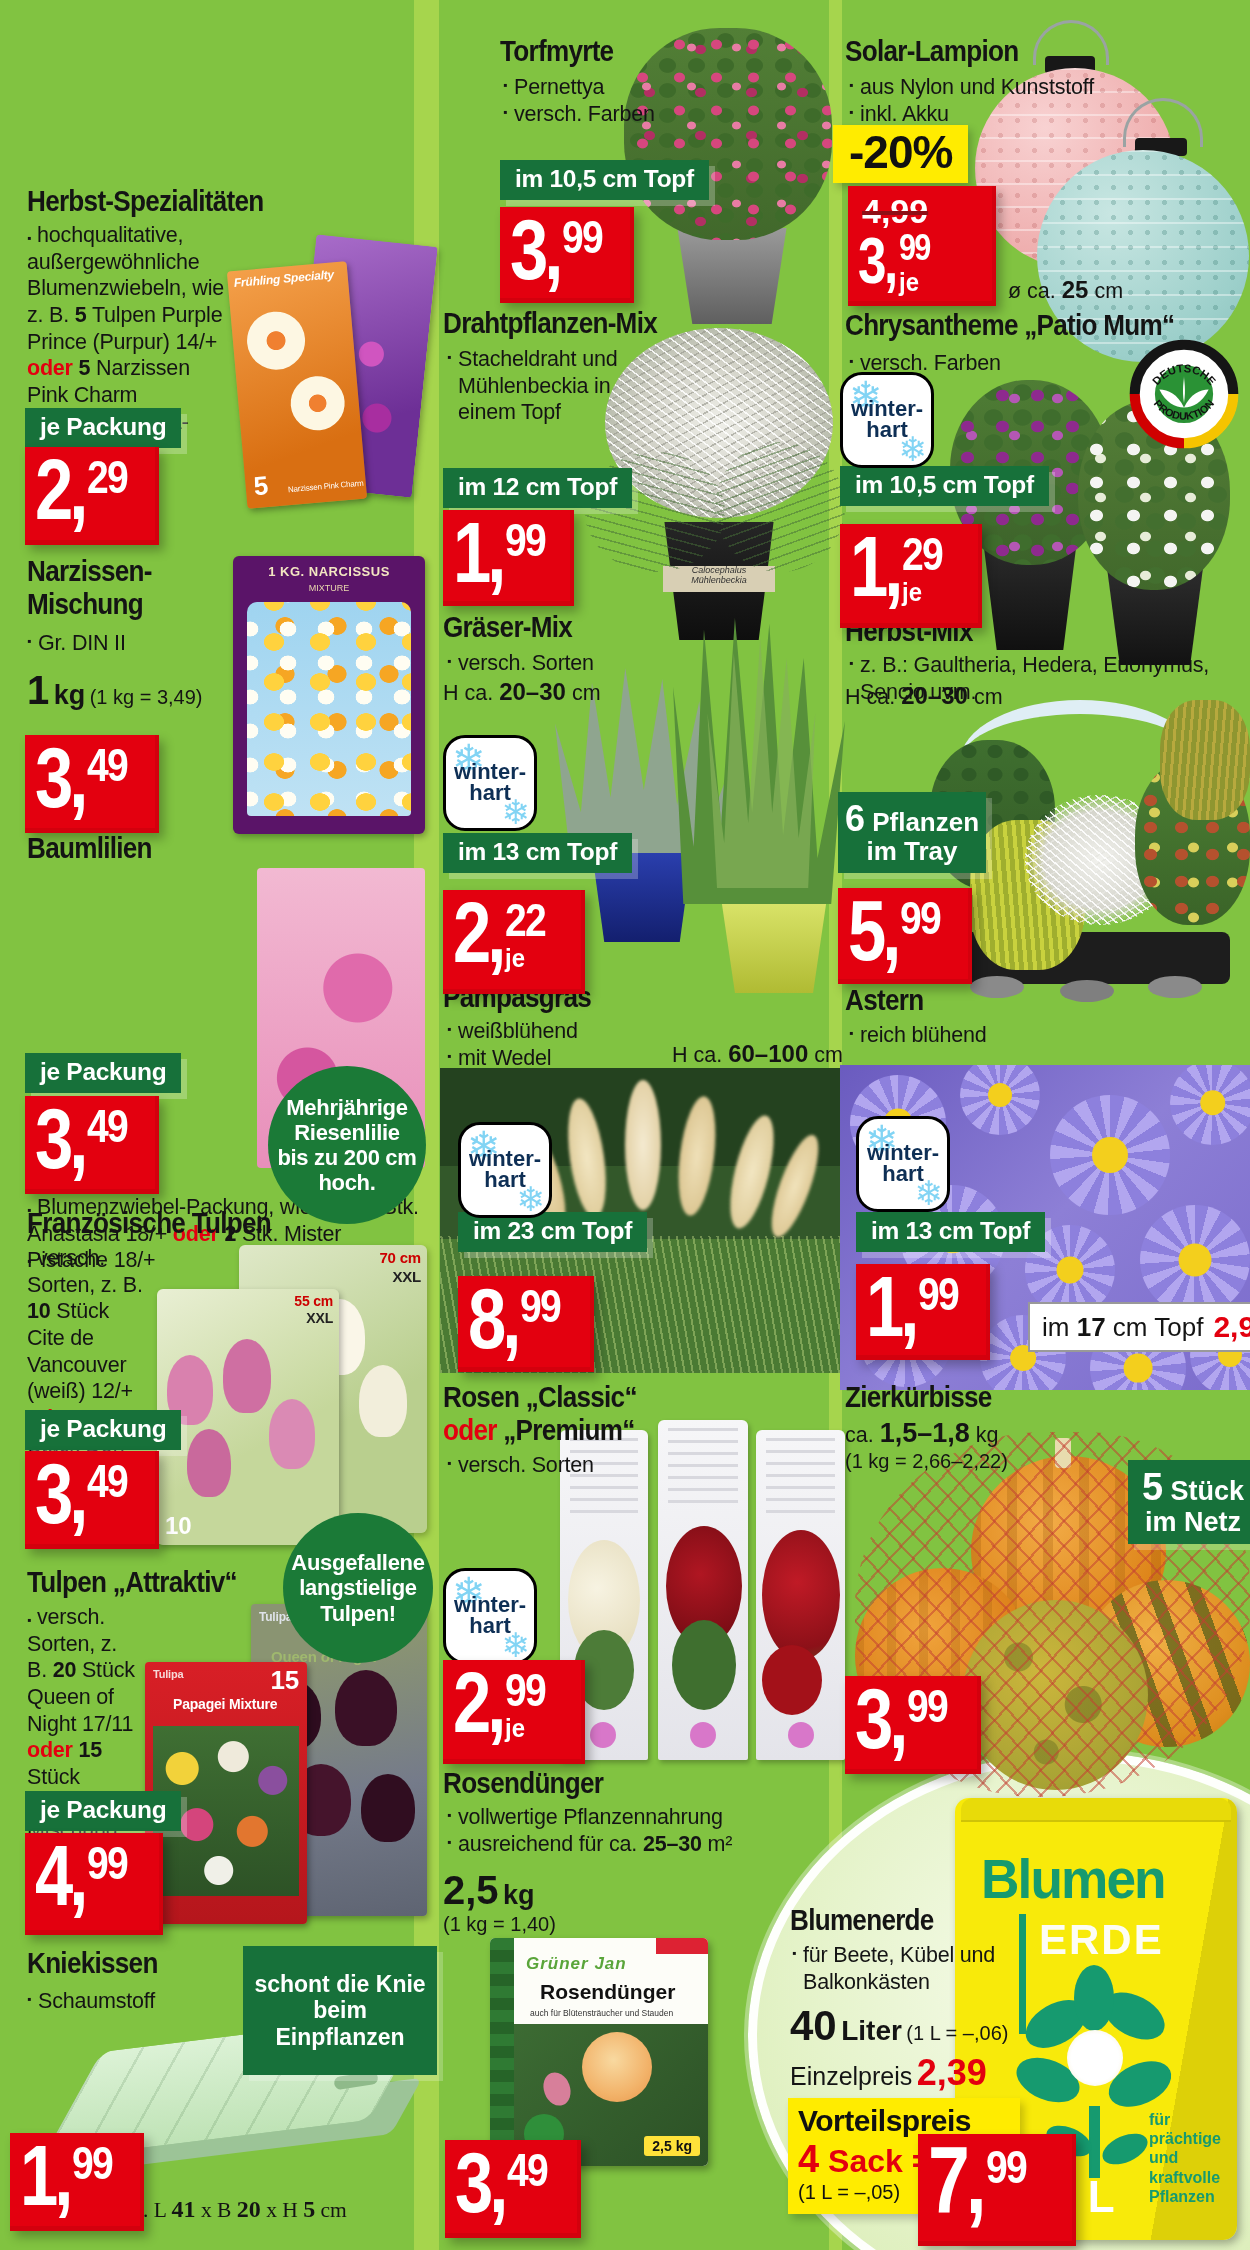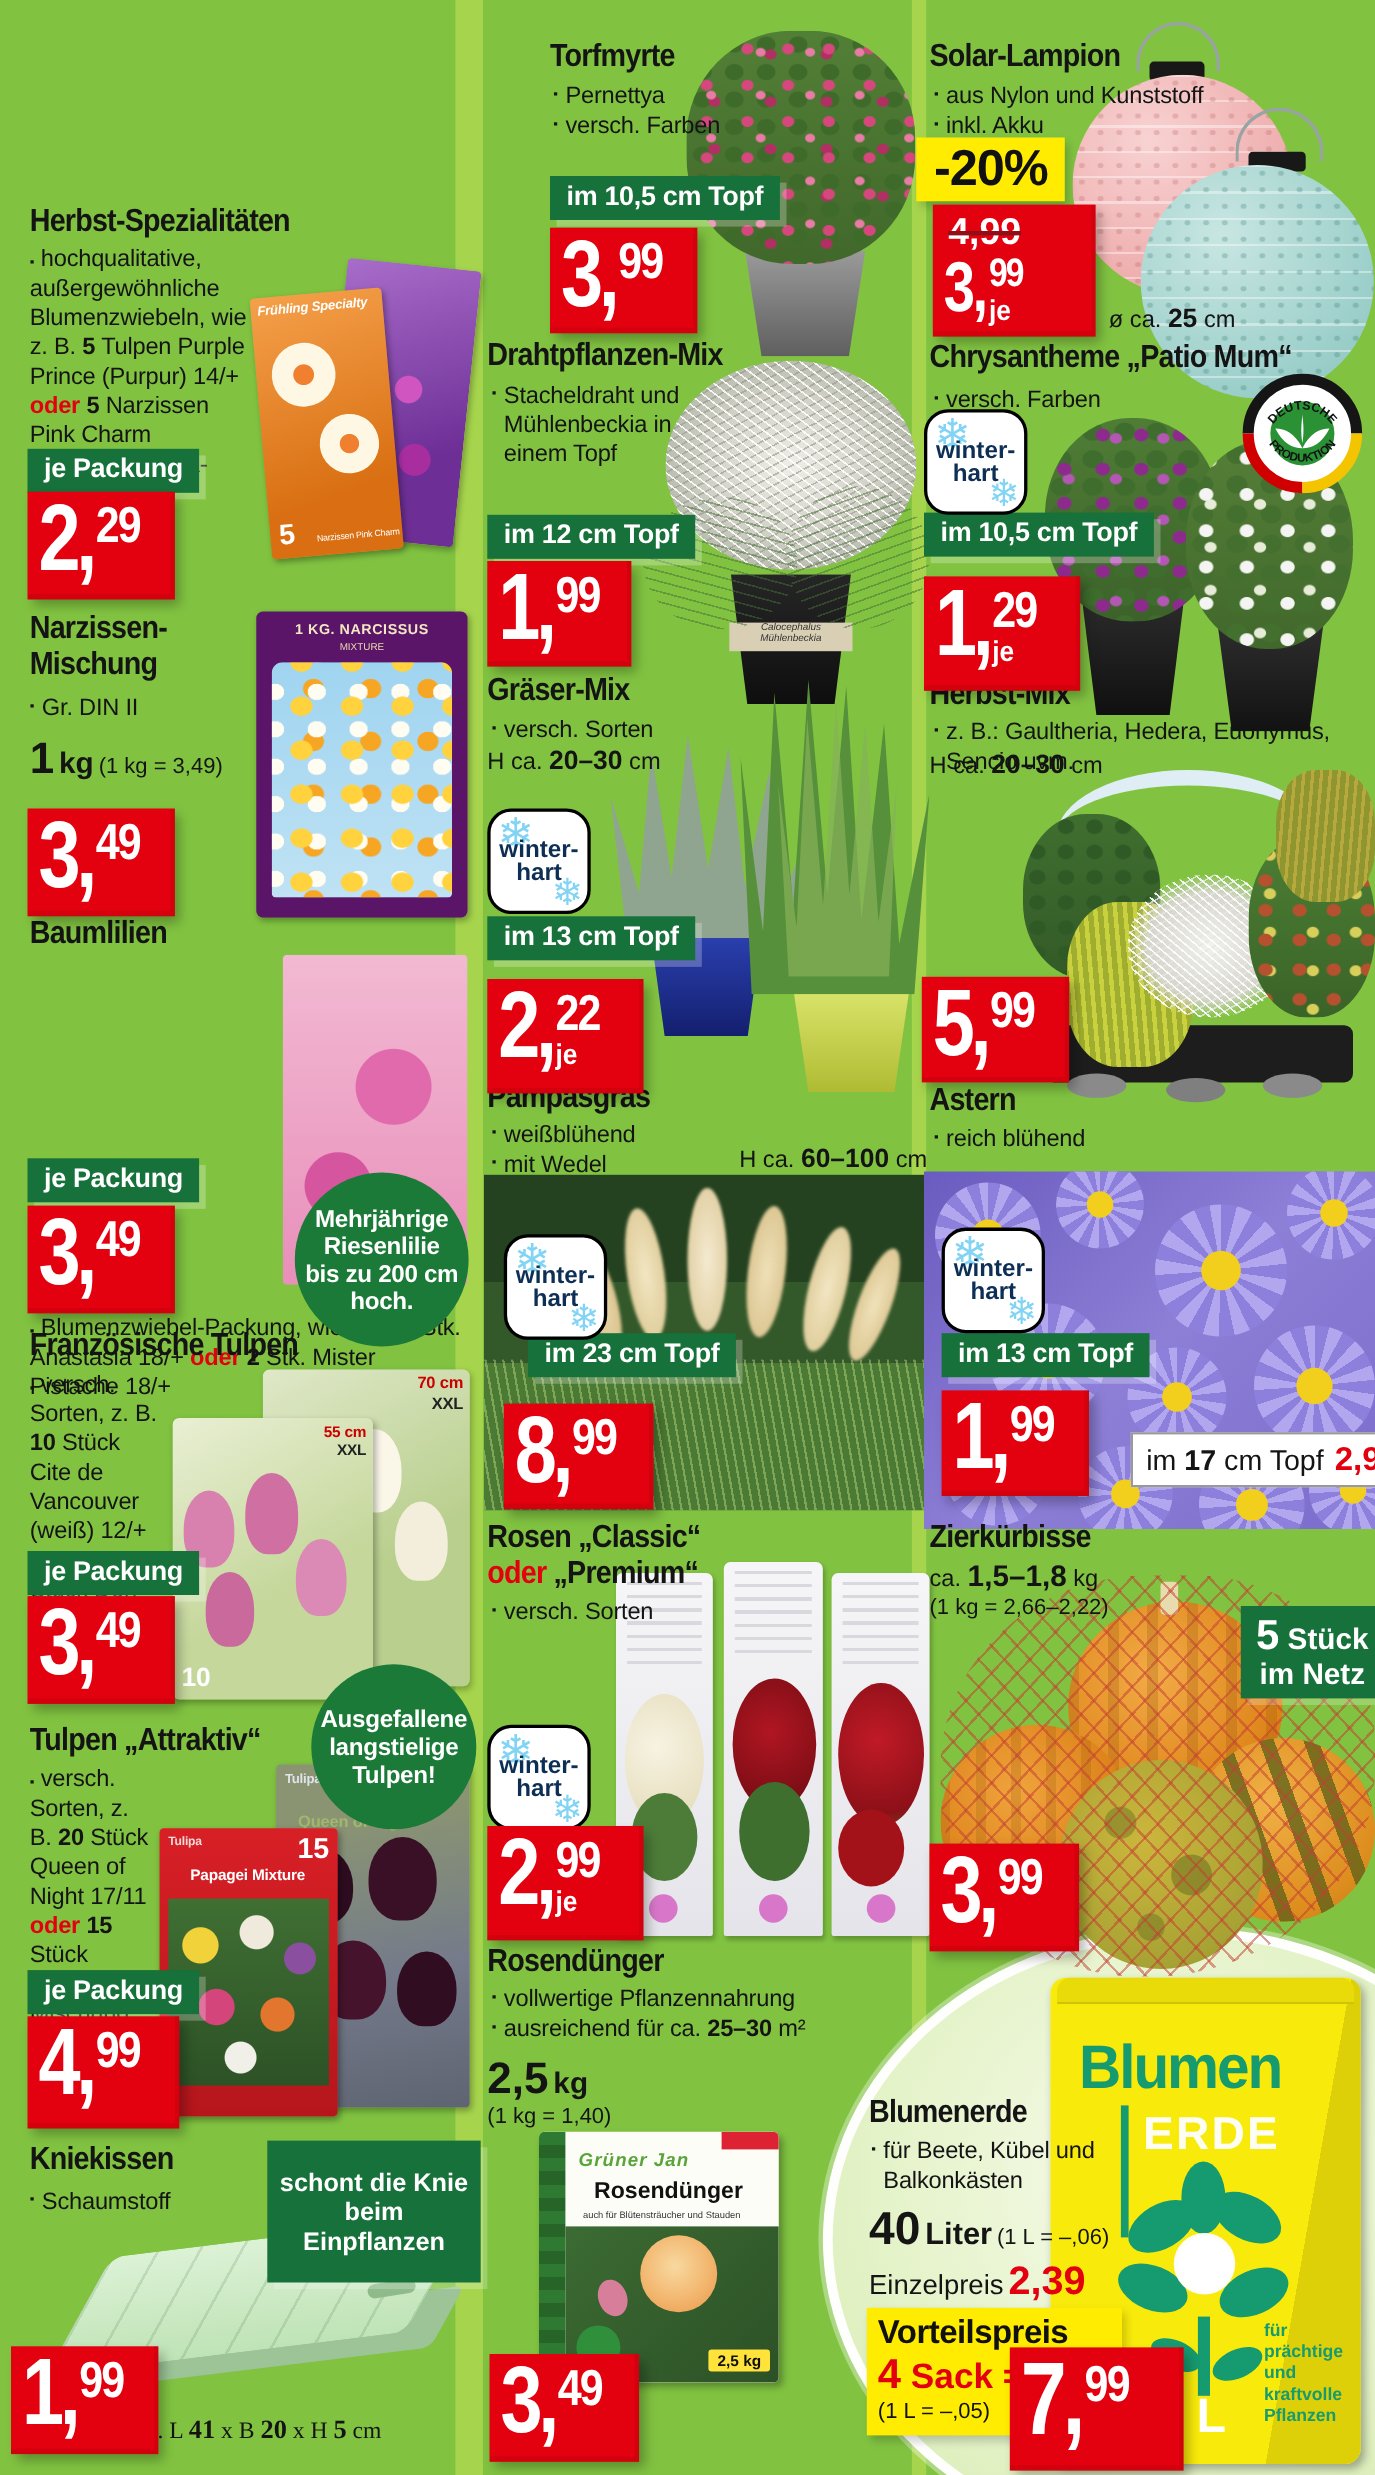--- a/index.html
+++ b/index.html
@@ -356,21 +356,21 @@
     <div class="abs" style="left:295px;top:46px;width:34px;height:116px;border-radius:50%;background:radial-gradient(#f2e6c2,#d9c48e);filter:blur(1.5px);transform:rotate(14deg);"></div>
     <div class="abs" style="left:90px;top:60px;width:30px;height:104px;border-radius:50%;background:radial-gradient(#ecdcb0,#d2b87e);filter:blur(1.5px);transform:rotate(-16deg);"></div>
     <div class="abs" style="left:340px;top:64px;width:30px;height:108px;border-radius:50%;background:radial-gradient(#f0e2ba,#d7bf88);filter:blur(1.5px);transform:rotate(20deg);"></div>
   </div>
   <div class="winter" style="left:458px;top:1122px;">
     <span class="flake" style="left:6px;top:2px;font-size:40px;">❄</span>
     <span class="flake" style="right:4px;bottom:0;font-size:34px;">❄</span>
     <span>winter-</span>
     <span>hart</span>
   </div>
-  <div class="ub" style="left:480px;top:1212px;">im 23 cm Topf</div>
+  <div class="ub" style="left:458px;top:1212px;">im 23 cm Topf</div>
   <div class="price" style="left:458px;top:1276px;width:120px;height:94px;">
     <span class="pm">8,</span>
     <span class="pc">
         <span class="ps">99</span>
       </span>
   </div>
 
   <div class="t" style="left:443px;top:1382px;">Rosen „Classic“</div>
   <div class="t" style="left:443px;top:1415px;"><span class="r">oder</span><span> „Premium“</span></div>
   <div class="bl" style="left:447px;top:1452px;">
@@ -555,20 +555,24 @@
     <div class="abs" style="left:218px;top:276px;width:54px;height:22px;border-radius:50%;background:#8a8a8a;"></div>
     <div class="abs" style="left:0;top:40px;width:125px;height:150px;border-radius:46%;background-image:radial-gradient(#2f5a26 7px, transparent 8px),linear-gradient(#3f6f2f,#335a27);background-size:26px 23px,100% 100%;"></div>
     <div class="abs" style="left:40px;top:120px;width:115px;height:150px;background:repeating-linear-gradient(85deg,#c9d23e 0 4px,#9fae2e 4px 9px);border-radius:40%;"></div>
     <div class="abs" style="left:95px;top:95px;width:150px;height:130px;border-radius:50%;background:
       repeating-linear-gradient(40deg, rgba(255,255,255,.9) 0 1.5px, transparent 1.5px 6px),
       repeating-linear-gradient(-30deg, rgba(230,230,225,.8) 0 1.5px, transparent 1.5px 7px),
       radial-gradient(closest-side,#f2f2ee,#d5d5cc 75%, transparent);"></div>
     <div class="abs" style="left:205px;top:60px;width:115px;height:165px;border-radius:46%;background-image:radial-gradient(#b5512e 6px, transparent 7px),radial-gradient(#d8cf5a 5px, transparent 6px),linear-gradient(#4c7f33,#3a6328);background-size:31px 27px,39px 35px,100% 100%;"></div>
     <div class="abs" style="left:230px;top:0;width:90px;height:120px;background:repeating-linear-gradient(95deg,#b8a93e 0 3px,#8f9630 3px 8px);border-radius:40%;"></div>
   </div>
+  <div class="gb" style="left:838px;top:792px;width:140px;padding:8px 4px;line-height:1.05;">
+    <div><span style="font-size:36px;">6</span><span style="font-size:26px;"> </span><span style="font-size:26px;">Pflanzen</span></div>
+    <div style="font-size:26px;">im Tray</div>
+  </div>
   <div class="price" style="left:838px;top:888px;width:118px;height:94px;">
     <span class="pm">5,</span>
     <span class="pc">
         <span class="ps">99</span>
       </span>
   </div>
 
   <div class="t" style="left:845px;top:985px;">Astern</div>
   <div class="bl" style="left:849px;top:1022px;">
       <div class="brow">

